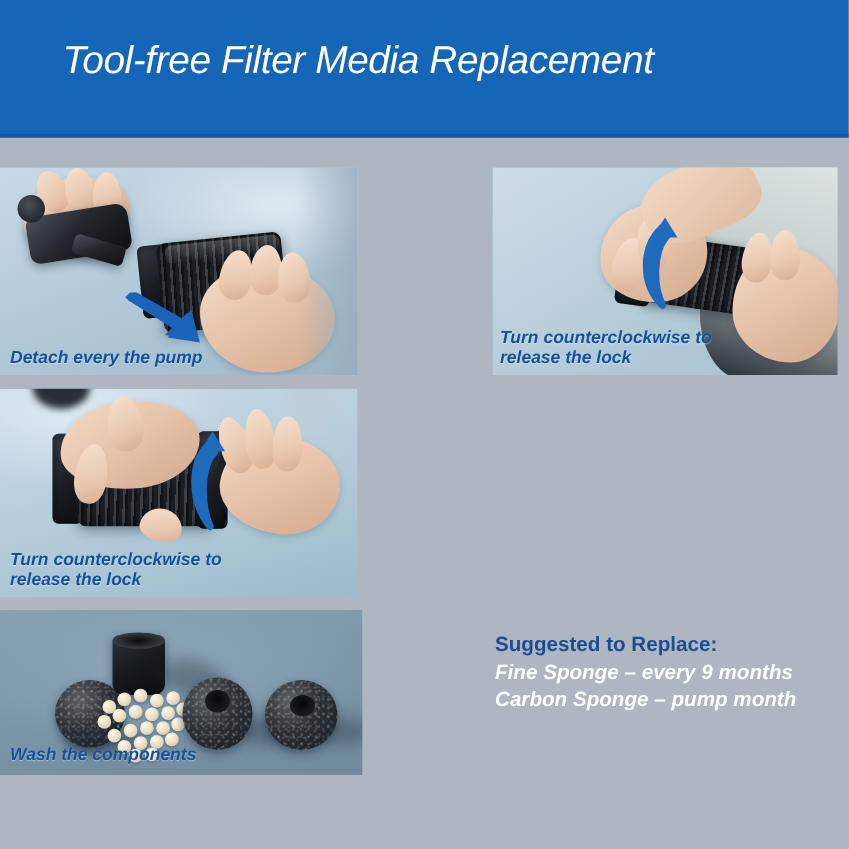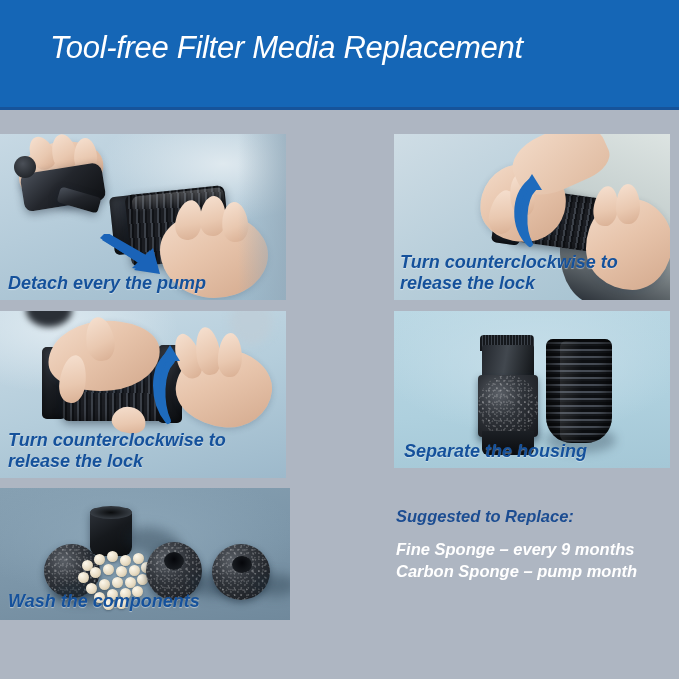--- a/index.html
+++ b/index.html
@@ -39,21 +39,21 @@
     position: absolute;
     overflow: hidden;
   }
   .photo {
     position: absolute;
     left: 0; top: 0; right: 0; bottom: 0;
   }
   .caption {
     position: absolute;
     left: 8px;
-    font-size: 18px;
+    font-size: 14px;
     font-weight: bold;
     font-style: italic;
     color: #15519b;
     line-height: 1.18;
     text-shadow: 0 1px 1px rgba(255,255,255,0.45);
     white-space: pre-line;
     z-index: 20;
   }
 
   
@@ -166,24 +166,23 @@
 
   
   .replace-block {
     position: absolute;
     left: 396px; top: 505px;
     width: 280px;
   }
   .replace-heading {
     font-size: 16.5px;
     font-weight: bold;
-    font-style: italic;
     color: #1c4d92;
     line-height: 1.35;
-    margin-bottom: 12px;
+    margin-bottom: 1px;
     white-space: nowrap;
   }
   .replace-item {
     font-size: 16.5px;
     font-weight: bold;
     font-style: italic;
     color: #ffffff;
     line-height: 1.33;
     white-space: nowrap;
   }
@@ -286,50 +285,20 @@
 
       <svg class="arrow-blue" style="left:148px; top:32px;" width="42" height="86" viewBox="0 0 42 86">
         <path d="M20 12 C4 26, 4 58, 20 78 C12 60, 12 30, 24 18 Z" fill="#1e6bbd" stroke="#1e6bbd" stroke-width="6" stroke-linejoin="round"></path>
         <path d="M22 2 L32 18 L12 18 Z" fill="#1e6bbd"></path>
       </svg>
     </div>
     <div class="caption">Turn counterclockwise to
 release the lock</div>
   </div>
 
-  <div class="panel" id="panel-4">
-    <div class="photo bg-lightblue">
-
-      <div style="position:absolute; left:84px; top:112px; width:62px; height:26px;
-                  background:rgba(40,60,75,0.35); border-radius:50%; filter:blur(5px);"></div>
-      <div style="position:absolute; left:86px; top:24px; width:54px; height:16px;
-                  background:repeating-linear-gradient(90deg,#15181c 0 2px, #3b4149 2px 3px);
-                  border-radius:4px 4px 0 0;"></div>
-      <div style="position:absolute; left:88px; top:34px; width:52px; height:34px;
-                  background:linear-gradient(100deg,#23272d 0%, #42484f 45%, #101316 100%);
-                  border-radius:3px;"></div>
-      <div class="sponge" style="left:84px; top:64px; width:60px; height:62px; border-radius:4px;"></div>
-      <div style="position:absolute; left:88px; top:120px; width:52px; height:24px;
-                  background:linear-gradient(180deg,#1c2025,#0a0c0f); border-radius:0 0 6px 6px;"></div>
-
-      <div style="position:absolute; left:152px; top:116px; width:70px; height:26px;
-                  background:rgba(40,60,75,0.32); border-radius:50%; filter:blur(5px);"></div>
-      <div style="position:absolute; left:152px; top:28px; width:66px; height:104px;
-                  background:repeating-linear-gradient(180deg,
-                     #0d0f12 0px, #0d0f12 3px,
-                     #454b54 3px, #454b54 5px,
-                     #14171b 5px, #14171b 7px);
-                  border-radius:7px 7px 26px 26px;
-                  box-shadow: inset 8px 0 12px rgba(0,0,0,0.55), inset -8px 0 10px rgba(0,0,0,0.4);"></div>
-      <div style="position:absolute; left:166px; top:30px; width:22px; height:100px;
-                  background:linear-gradient(90deg, rgba(255,255,255,0.10), rgba(255,255,255,0));
-                  border-radius:6px;"></div>
-    </div>
-    <div class="caption">Separate the housing</div>
-  </div>
 
   <div class="panel" id="panel-5">
     <div class="photo bg-steelblue">
 
       <div class="sponge" style="left:44px; top:56px; width:56px; height:54px;"></div>
       <div style="position:absolute; left:52px; top:96px; width:64px; height:20px;
                   background:rgba(25,45,60,0.4); border-radius:50%; filter:blur(5px);"></div>
 
       <div class="carbon-cup" style="left:90px; top:20px; width:42px; height:48px;"></div>
       <div style="position:absolute; left:90px; top:18px; width:42px; height:13px;

